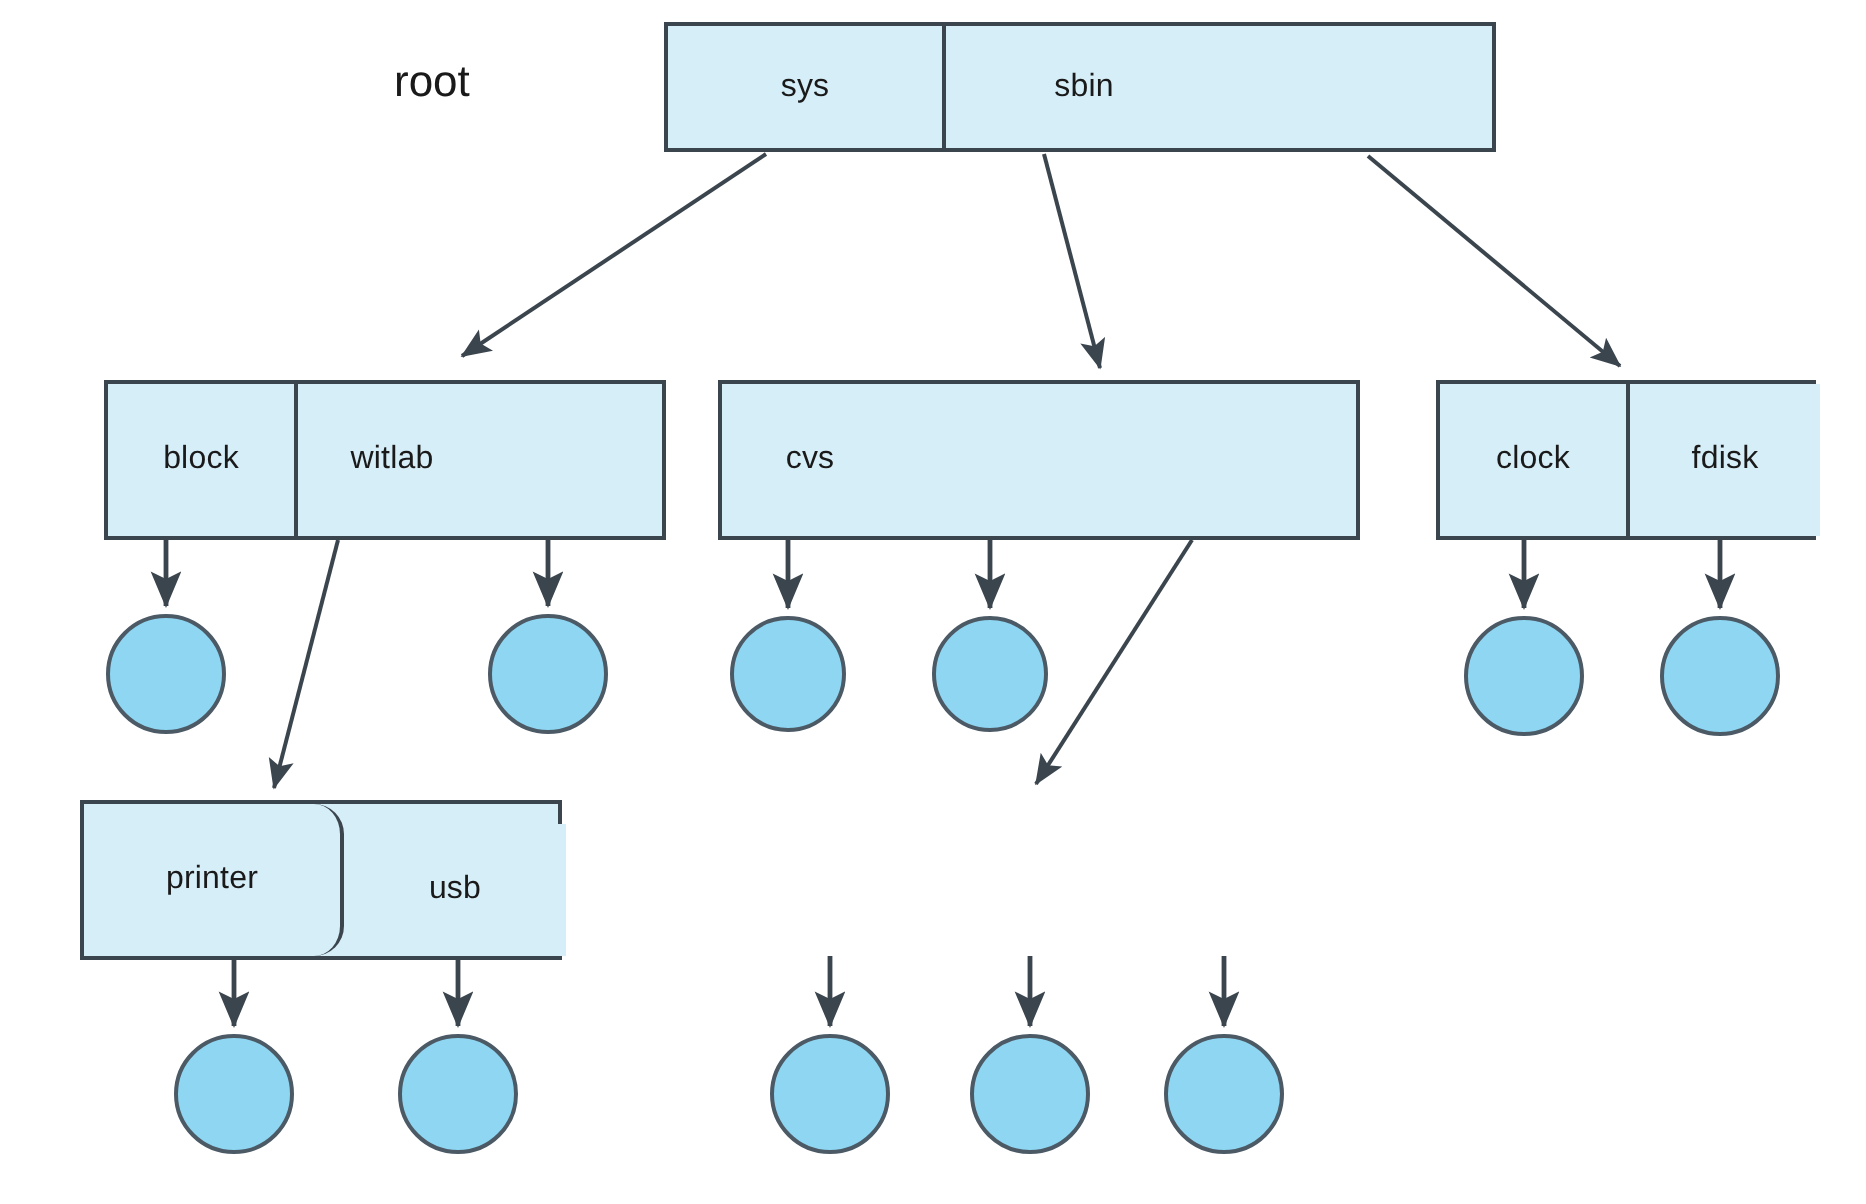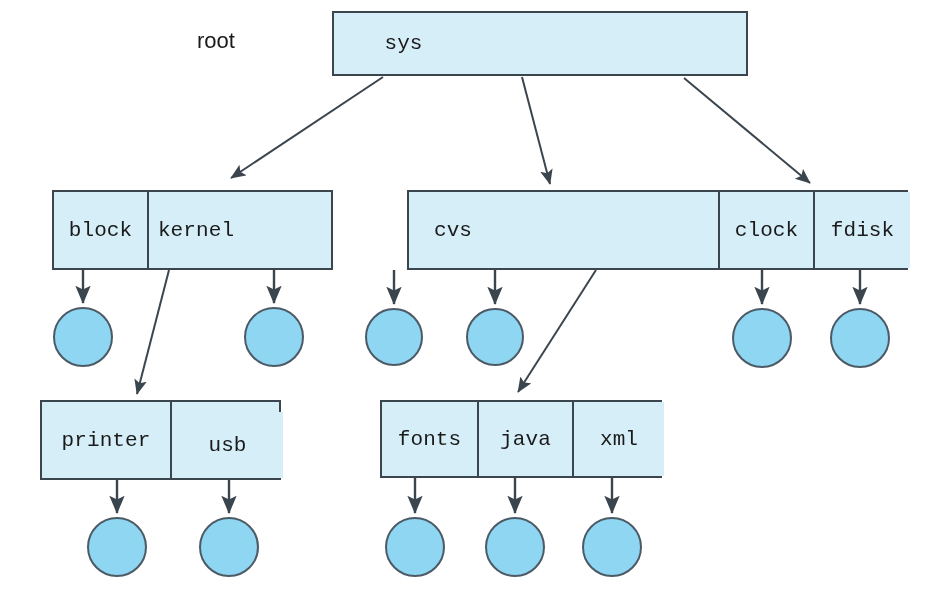--- a/index.html
+++ b/index.html
@@ -39,22 +39,22 @@
     background: #d6eef8;
     z-index: 3;
   }
   .cell {
     box-sizing: border-box;
     display: flex;
     align-items: center;
     justify-content: center;
     background: #d6eef8;
     color: #1a1a1a;
-    font-size: 21px;
-    font-family: Liberation Mono, monospace;
+    font-size: 16px;
+    font-family: Liberation Sans, sans-serif;
     letter-spacing: 0.1px;
     white-space: nowrap;
     border-right: 2px solid #3b454e;
   }
   .cell:last-child {
     border-right: none;
   }
   .leaf-circle {
     position: absolute;
     box-sizing: border-box;
@@ -99,40 +99,36 @@
         <line x1="415" y1="478" x2="415" y2="513" stroke="#3b454e" stroke-width="2.4" marker-end="url(#arrowhead)"></line>
         <line x1="515" y1="478" x2="515" y2="513" stroke="#3b454e" stroke-width="2.4" marker-end="url(#arrowhead)"></line>
         <line x1="612" y1="478" x2="612" y2="513" stroke="#3b454e" stroke-width="2.4" marker-end="url(#arrowhead)"></line>
       </g>
   </svg>
 
   <div class="root-label" style="left: 197px; top: 28px;">root</div>
 
   <div class="node-box" style="left: 332px; top: 11px; width: 416px; height: 65px;">
       <div class="cell" style="flex: 0 0 139px;">sys</div>
+      <div class="cell" style="flex: 0 0 138px;">sbin</div>
     </div>
   <div class="node-box" style="left: 52px; top: 190px; width: 281px; height: 80px;">
       <div class="cell" style="flex: 0 0 95px;">block</div>
-      <div class="cell" style="flex: 0 0 94px;">kernel</div>
+      <div class="cell" style="flex: 0 0 94px;">witlab</div>
     </div>
-  <div class="node-box" style="left: 359px; top: 190px; width: 321px; height: 80px; margin-left: 48px;">
+  <div class="node-box" style="left: 359px; top: 190px; width: 321px; height: 80px;">
       <div class="cell" style="flex: 0 0 88px;">cvs</div>
     </div>
   <div class="node-box" style="left: 718px; top: 190px; width: 190px; height: 80px;">
       <div class="cell" style="flex: 0 0 95px; text-align: right;">clock</div>
       <div class="cell" style="flex: 0 0 95px;">fdisk</div>
     </div>
   <div class="node-box" style="left: 40px; top: 400px; width: 241px; height: 80px;">
-      <div class="cell" style="flex: 0 0 130px;">printer</div>
+      <div class="cell" style="flex: 0 0 130px; border-radius: 15px;">printer</div>
       <div class="cell" style="flex: 0 0 111px; margin-top: 10px;">usb</div>
-    </div>
-  <div class="node-box" style="left: 380px; top: 400px; width: 282px; height: 78px;">
-      <div class="cell" style="flex: 0 0 97px;">fonts</div>
-      <div class="cell" style="flex: 0 0 95px;">java</div>
-      <div class="cell" style="flex: 0 0 90px;">xml</div>
     </div>
 
   <div id="circle-layer">
       <div class="leaf-circle" style="left: 53px; top: 307px; width: 60px; height: 60px;"></div>
       <div class="leaf-circle" style="left: 244px; top: 307px; width: 60px; height: 60px;"></div>
       <div class="leaf-circle" style="left: 365px; top: 308px; width: 58px; height: 58px;"></div>
       <div class="leaf-circle" style="left: 466px; top: 308px; width: 58px; height: 58px;"></div>
       <div class="leaf-circle" style="left: 732px; top: 308px; width: 60px; height: 60px;"></div>
       <div class="leaf-circle" style="left: 830px; top: 308px; width: 60px; height: 60px;"></div>
       <div class="leaf-circle" style="left: 87px; top: 517px; width: 60px; height: 60px;"></div>

